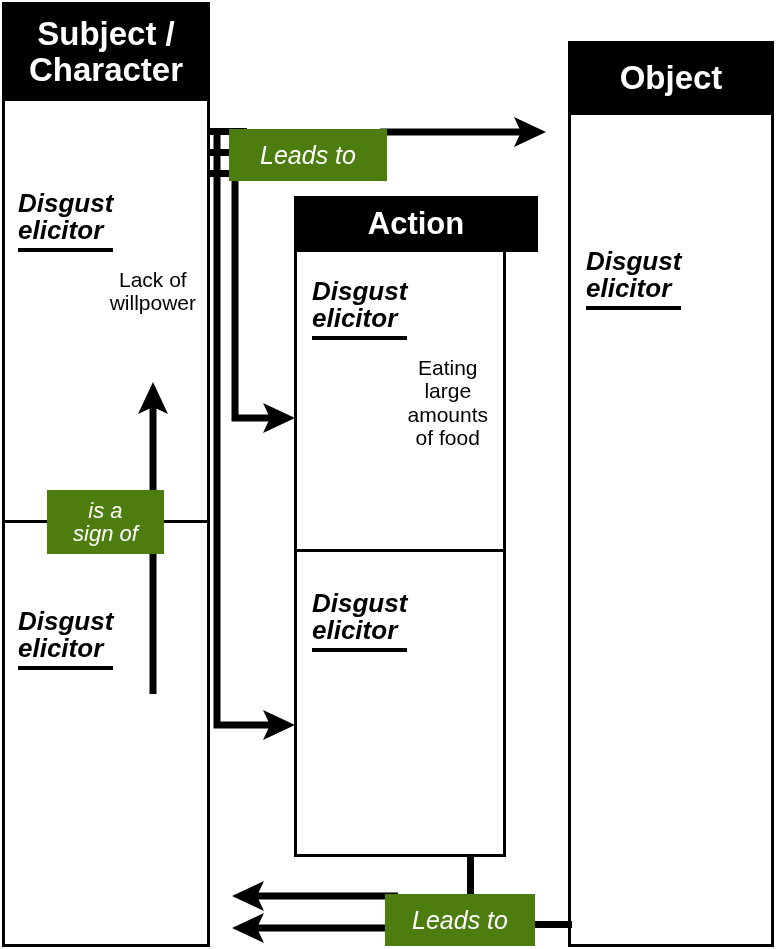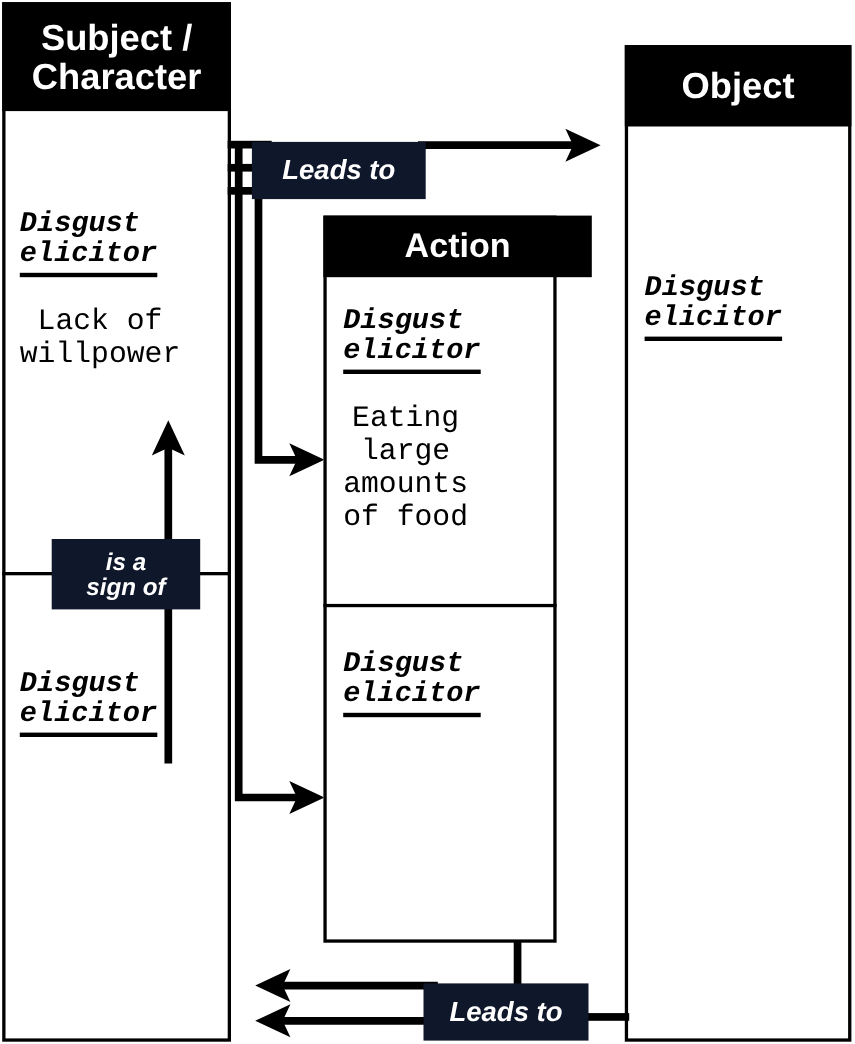--- a/index.html
+++ b/index.html
@@ -36,49 +36,48 @@
     align-items: center;
     justify-content: center;
     text-align: center;
     line-height: 1.08;
   }
   .cell {
     position: absolute;
     box-sizing: border-box;
     display: flex;
     flex-direction: column;
-    align-items: flex-start;
+    align-items: flex-end;
     justify-content: flex-start;
-    font-family: Liberation Mono, monospace;
   }
   .elic {
     font-style: italic;
     font-weight: bold;
     font-size: 26px;
     line-height: 1.05;
     text-align: left;
     align-self: flex-start;
     border-bottom: 4px solid #000;
     padding-bottom: 3px;
     white-space: pre-line;
   }
   .body-text {
-    font-size: 27px;
+    font-size: 21px;
     line-height: 1.12;
     text-align: center;
     white-space: pre-line;
-    margin-top: 26px;
+    margin-top: 16px;
   }
   .lbl {
     position: absolute;
     box-sizing: border-box;
-    background: #0f172a;
+    background: #4d7c0f;
     color: #ffffff;
     font-style: italic;
-    font-weight: bold;
+    font-weight: normal;
     display: flex;
     align-items: center;
     justify-content: center;
     text-align: center;
     line-height: 1.05;
     white-space: pre-line;
     z-index: 6;
   }
   .ln {               
     position: absolute;
@@ -118,21 +117,21 @@
   <div class="cell" style="left:18px; top:608px; width:178px;">
     <div class="elic">Disgust
 elicitor</div>
   </div>
 
   <svg class="arrow-svg" style="left:128px; top:382px; width:52px; height:312px;" viewBox="0 0 52 312">
     <line x1="25" y1="312" x2="25" y2="24" stroke="#000" stroke-width="7"></line>
     <polygon points="25,0 40,32 25,25 10,32" fill="#000"></polygon>
   </svg>
 
-  <div class="lbl" style="left:47px; top:490px; width:135px; height:64px; font-size:22px;">
+  <div class="lbl" style="left:47px; top:490px; width:117px; height:64px; font-size:22px;">
     <span>is a
 sign of</span>
   </div>
 
   <div class="ln" style="left:207px; top:128px; width:40px; height:7px;"></div>
   <div class="ln" style="left:207px; top:149px; width:40px; height:7px;"></div>
   <div class="ln" style="left:207px; top:170px; width:40px; height:7px;"></div>
 
   <svg class="arrow-svg" style="left:380px; top:116px; width:170px; height:34px;" viewBox="0 0 170 34">
     <line x1="0" y1="16" x2="142" y2="16" stroke="#000" stroke-width="7"></line>

